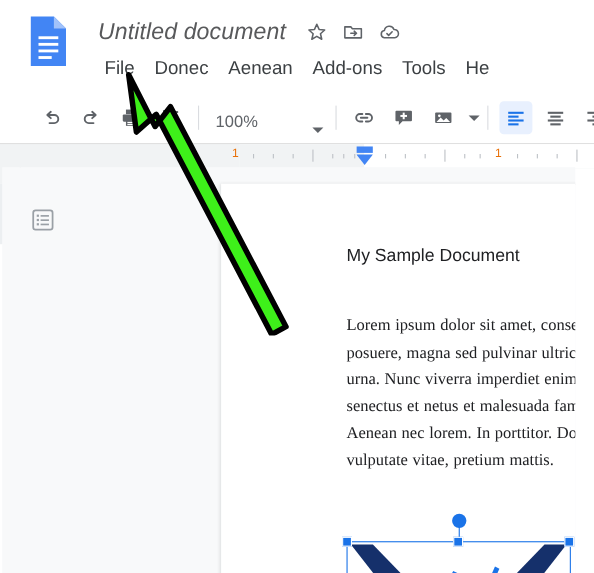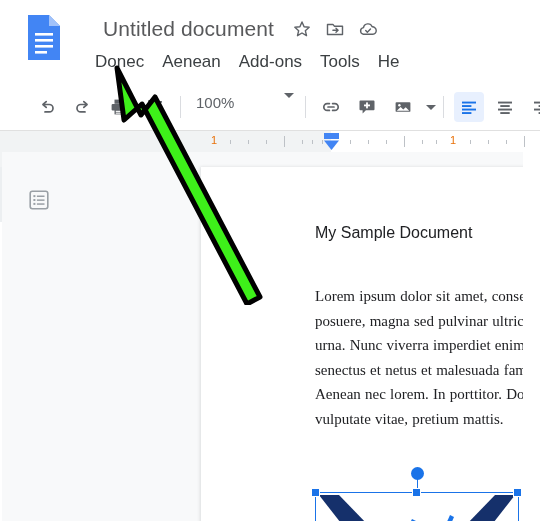--- a/index.html
+++ b/index.html
@@ -33,25 +33,26 @@
   }
   .docs-logo {
     position: absolute;
     left: 26px;
     top: 14px;
     width: 36px;
     height: 48px;
   }
   .title-row {
     position: absolute;
-    left: 100px;
+    left: 86px;
     top: 12px;
     height: 34px;
     display: flex;
     align-items: center;
+    font-style: italic;
   }
   .doc-title {
     font-size: 21px;
     color: #58595b;
     letter-spacing: 0.1px;
     white-space: nowrap;
     padding: 1px 3px;
     line-height: 26px;
   }
   .title-icons {
@@ -109,21 +110,21 @@
   .tb-btn svg { display: block; }
   .tb-sep {
     width: 1px;
     height: 22px;
     background: #dadce0;
     margin: 0 7px;
     flex: none;
   }
   .zoom-ctl {
     display: flex;
-    align-items: flex-start;
+    align-items: flex-end;
     padding: 0 4px 0 8px;
     height: 28px;
     border-radius: 3px;
     flex: none;
     gap: 37px;
   }
   .zoom-val {
     font-size: 15px;
     color: #5f6368;
     line-height: 20px;
@@ -391,20 +392,21 @@
         <span class="ticon">
           <svg class="ticon" viewBox="0 0 24 24" fill="none" stroke="#5f6368" stroke-width="1.7">
             <path d="M6.4 18.3 A4 4 0 0 1 6.6 10.4 A5.4 5.4 0 0 1 17 9.4 A3.9 3.9 0 0 1 17.8 18.3 Z" stroke-linejoin="round"></path>
             <path d="M9.3 13.9 L11.2 15.8 L15 11.9" stroke-linecap="round" stroke-linejoin="round"></path>
           </svg>
         </span>
       </div>
     </div>
 
     <div class="menubar">
+      <div class="menu-item">File</div>
       <div class="menu-item">Donec</div>
       <div class="menu-item">Aenean</div>
       <div class="menu-item">Add-ons</div>
       <div class="menu-item">Tools</div>
       <div class="menu-item">He</div>
     </div>
   </div>
 
   <div class="toolbar">
 

